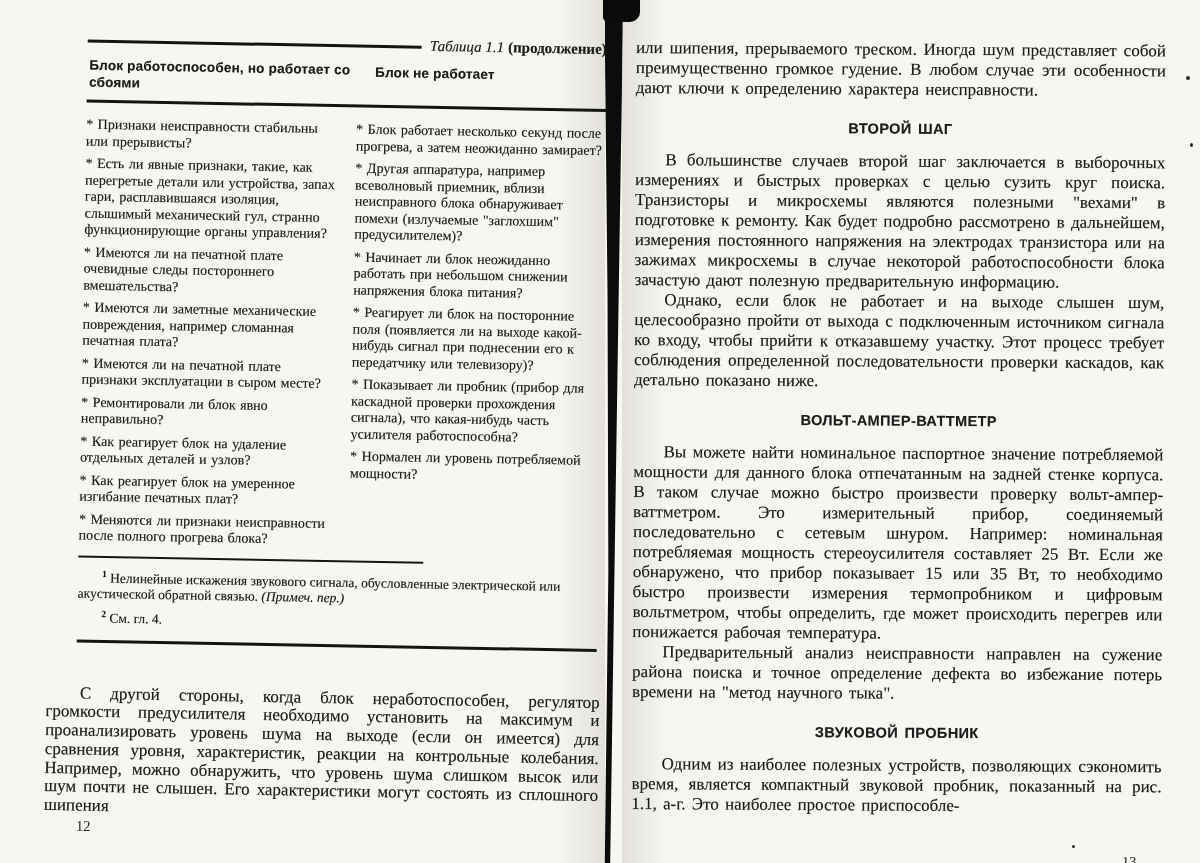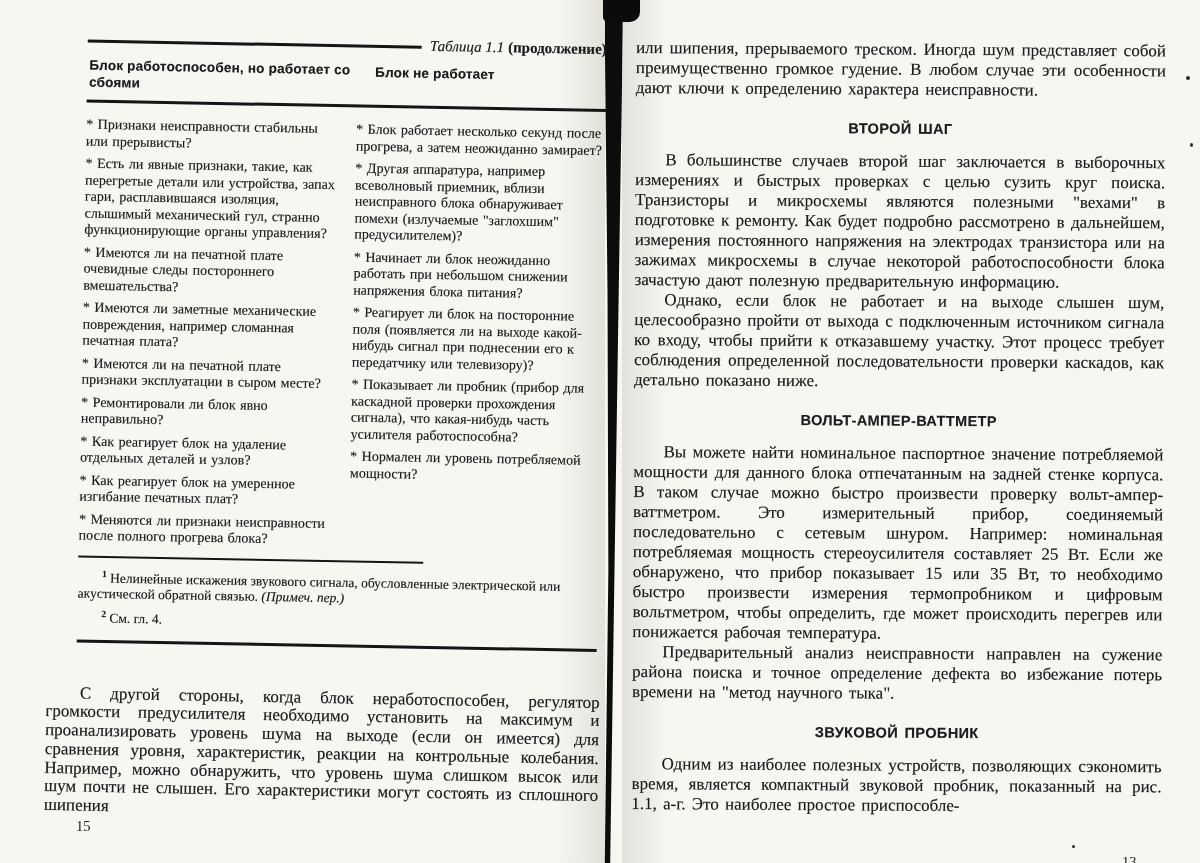--- a/index.html
+++ b/index.html
@@ -135,19 +135,19 @@
     <h3>ВТОРОЙ ШАГ</h3>
     <p>В большинстве случаев второй шаг заключается в выборочных измерениях и быстрых проверках с целью сузить круг поиска. Транзисторы и микросхемы являются полезными "вехами" в подготовке к ремонту. Как будет подробно рассмотрено в дальнейшем, измерения постоянного напряжения на электродах транзистора или на зажимах микросхемы в случае некоторой работоспособности блока зачастую дают полезную предварительную информацию.</p>
     <p>Однако, если блок не работает и на выходе слышен шум, целесообразно пройти от выхода с подключенным источником сигнала ко входу, чтобы прийти к отказавшему участку. Этот процесс требует соблюдения определенной последовательности проверки каскадов, как детально показано ниже.</p>
     <h3>ВОЛЬТ-АМПЕР-ВАТТМЕТР</h3>
     <p>Вы можете найти номинальное паспортное значение потребляемой мощности для данного блока отпечатанным на задней стенке корпуса. В таком случае можно быстро произвести проверку вольт-ампер-ваттметром. Это измерительный прибор, соединяемый последовательно с сетевым шнуром. Например: номинальная потребляемая мощность стереоусилителя составляет 25 Вт. Если же обнаружено, что прибор показывает 15 или 35 Вт, то необходимо быстро произвести измерения термопробником и цифровым вольтметром, чтобы определить, где может происходить перегрев или понижается рабочая температура.</p>
     <p>Предварительный анализ неисправности направлен на сужение района поиска и точное определение дефекта во избежание потерь времени на "метод научного тыка".</p>
     <h3>ЗВУКОВОЙ ПРОБНИК</h3>
     <p>Одним из наиболее полезных устройств, позволяющих сэкономить время, является компактный звуковой пробник, показанный на рис. 1.1, а-г. Это наиболее простое приспособле-</p>
   </section>
 
-  <div class="pageno pn-left">15</div>
+  <div class="pageno pn-left">12</div>
   <div class="pageno pn-right">13</div>
 
   <div class="speck" style="left:1186px;top:76px;width:4px;height:4px;"></div>
   <div class="speck" style="left:1190px;top:143px;width:3px;height:4px;"></div>
   <div class="speck" style="left:1072px;top:845px;width:3px;height:3px;"></div>
 </div>
 
 </body></html>

